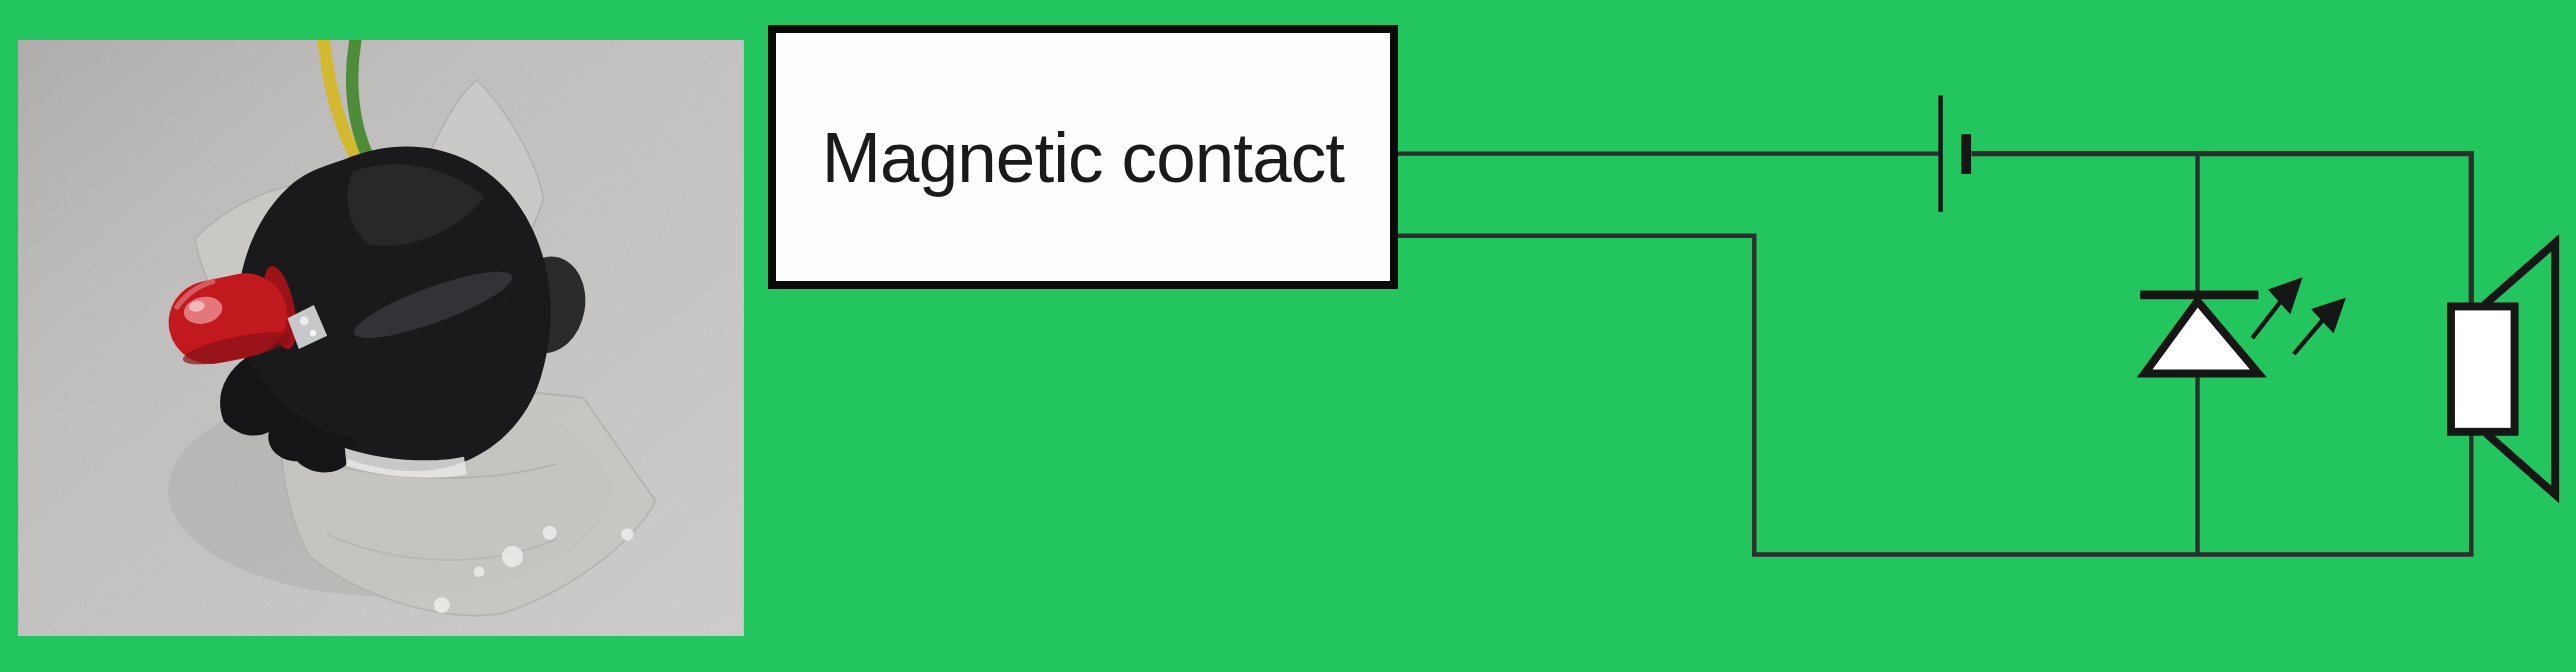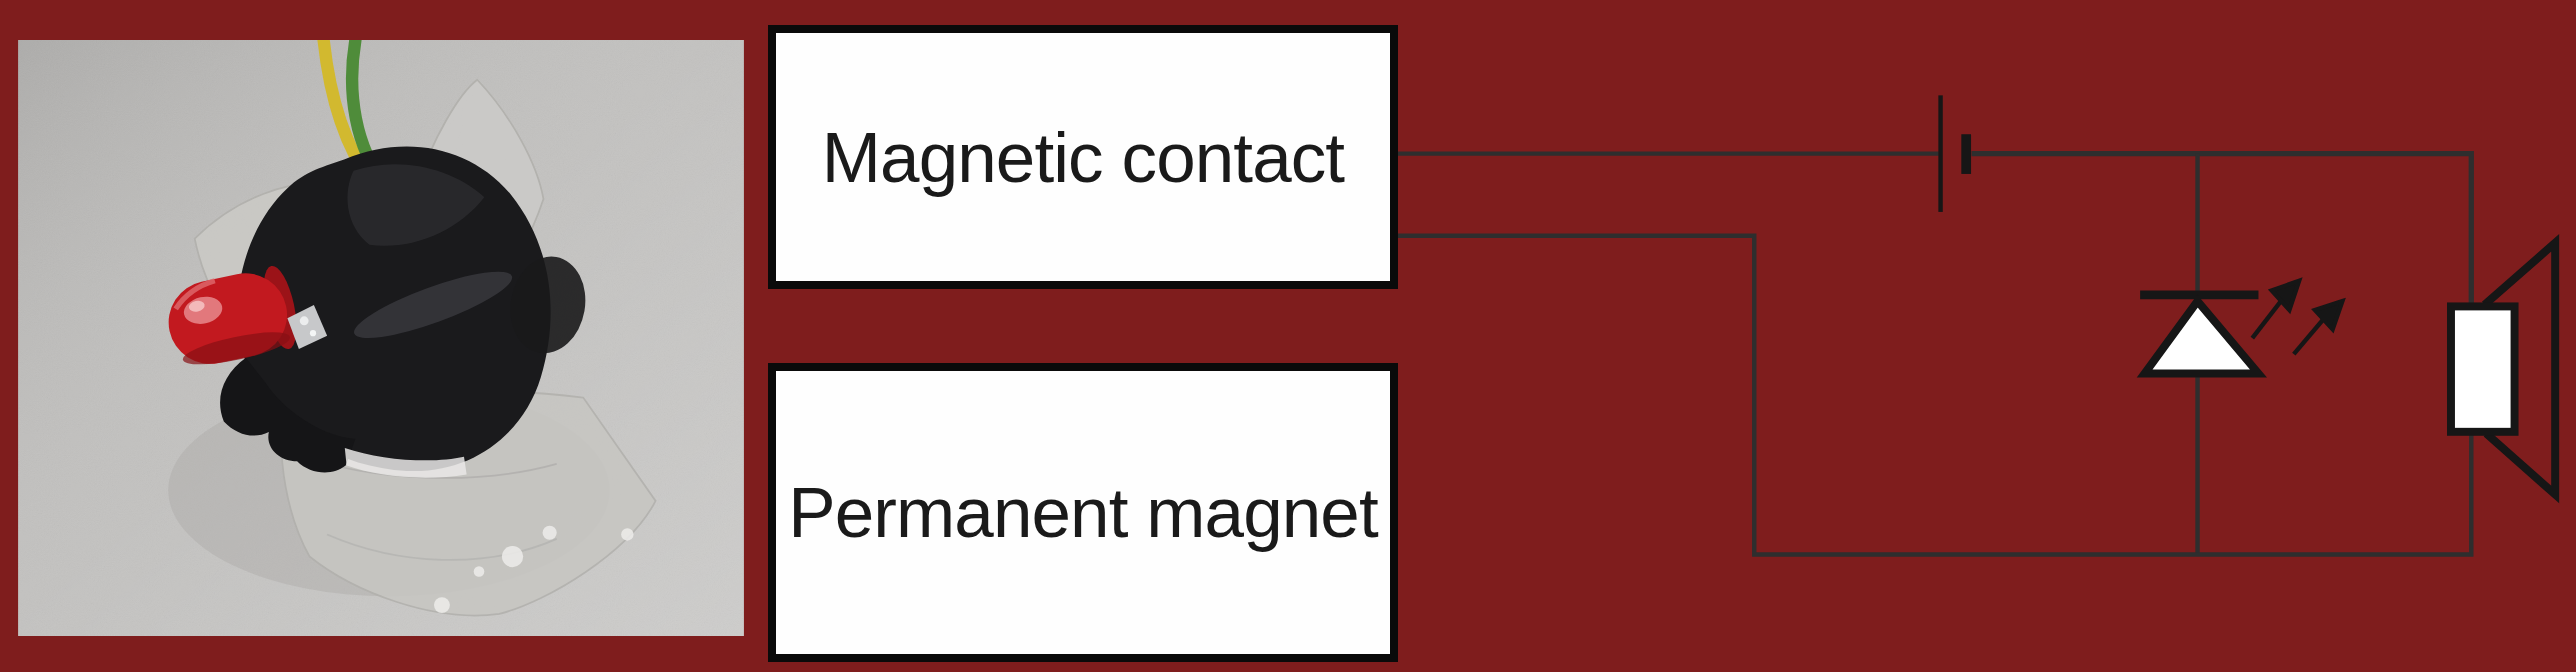--- a/index.html
+++ b/index.html
@@ -1,17 +1,17 @@
 <!DOCTYPE html>
 <html style="font-size:14px"><head>
 <meta charset="utf-8">
 <style>
   html,body { margin:0; padding:0; background:#ffffff; }
   .stage {
-    position:relative; width:2576px; height:672px; background:#7f1d1d;
+    position:relative; width:2576px; height:672px; background:#22c55e;
     overflow:hidden; font-family:"Liberation Sans", sans-serif;
   }
   .photo-svg { position:absolute; left:17.7px; top:40px; width:726px; height:596px; }
   .circuit-svg { position:absolute; left:0; top:0; width:2576px; height:672px; }
   .label-box {
     position:absolute; box-sizing:border-box; left:768px; width:630px;
     border:8px solid #0a0a0a; background:#fefefe;
     display:flex; align-items:center; justify-content:center;
     font-size:71px; letter-spacing:-0.9px; color:#1a1a1a; white-space:nowrap;
     z-index:2;
@@ -85,23 +85,20 @@
     <g>
       <polygon points="305,315 335,300 350,335 318,350" fill="#c7c8ca"></polygon>
       <circle cx="324" cy="318" r="5" fill="#ecedee"></circle>
       <circle cx="334" cy="332" r="3.5" fill="#f4f5f5"></circle>
     </g>
   </svg>
 
   <div class="label-box" id="box-magnetic">
     <span>Magnetic contact</span>
   </div>
-  <div class="label-box" id="box-permanent">
-    <span>Permanent magnet</span>
-  </div>
 
   <svg class="circuit-svg" viewBox="0 0 2916 761" aria-hidden="true">
 
     <g fill="none" stroke="#2e2e2e" stroke-width="5">
       <path d="M1578 174 H2195"></path>
       <path d="M2232 174 H2798 V347" stroke-width="6"></path>
       <path d="M2488 174 V330"></path>
       <path d="M2488 427 V628"></path>
       <path d="M1578 267 H1986 V628 H2798 V489"></path>
     </g>

